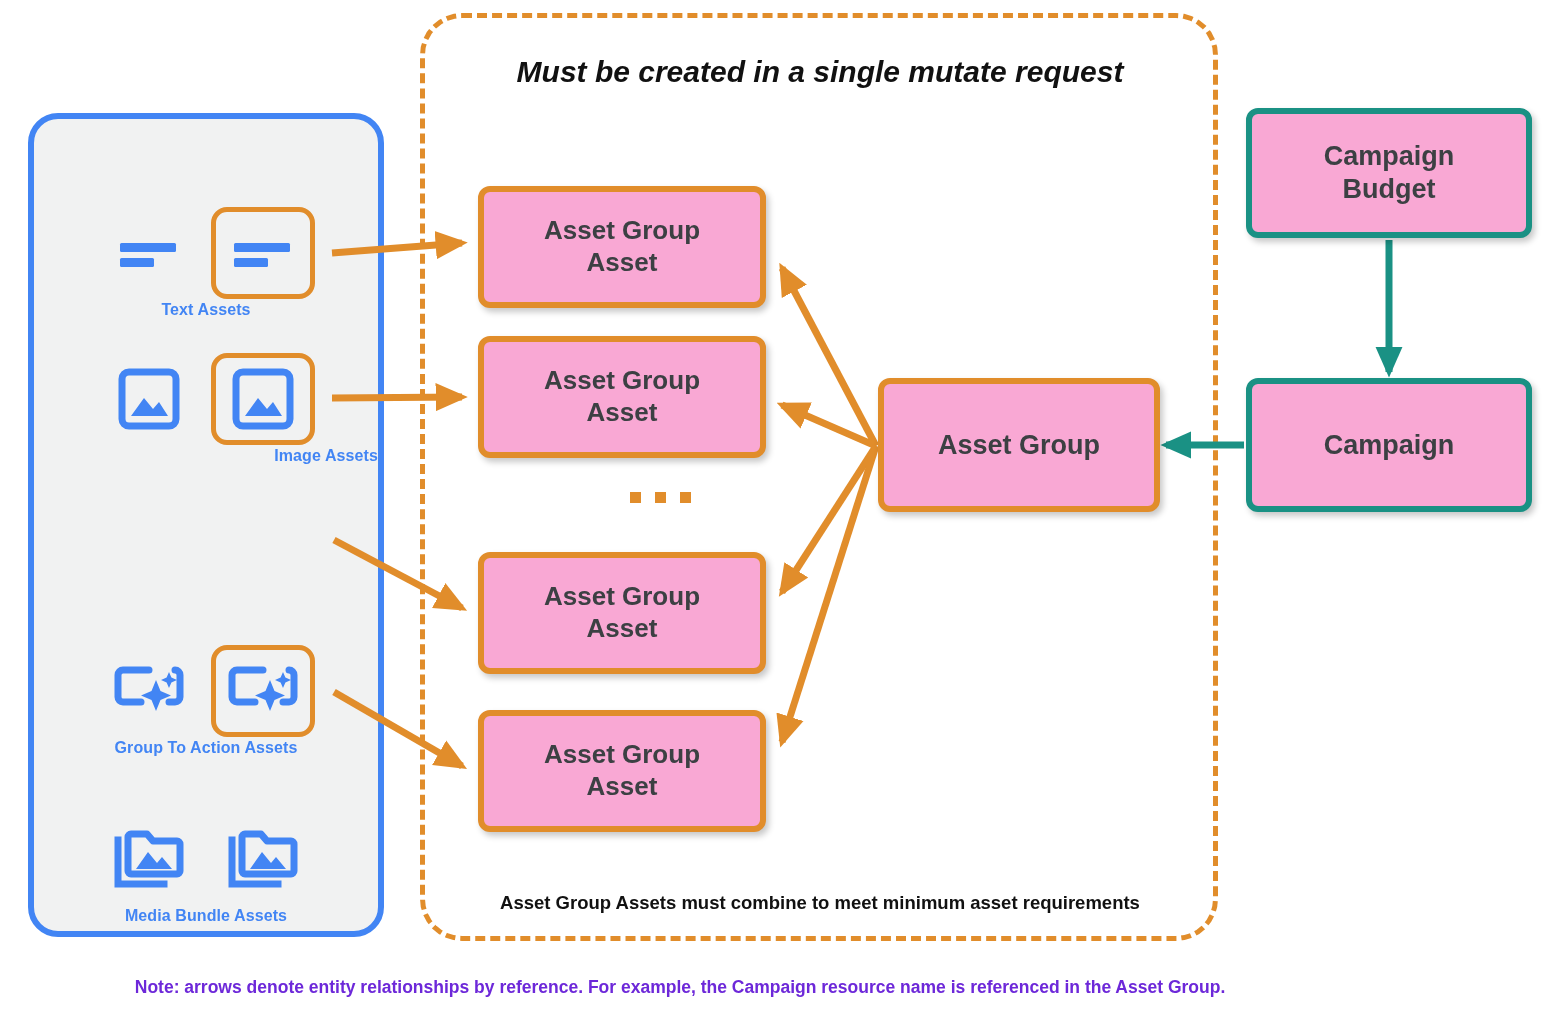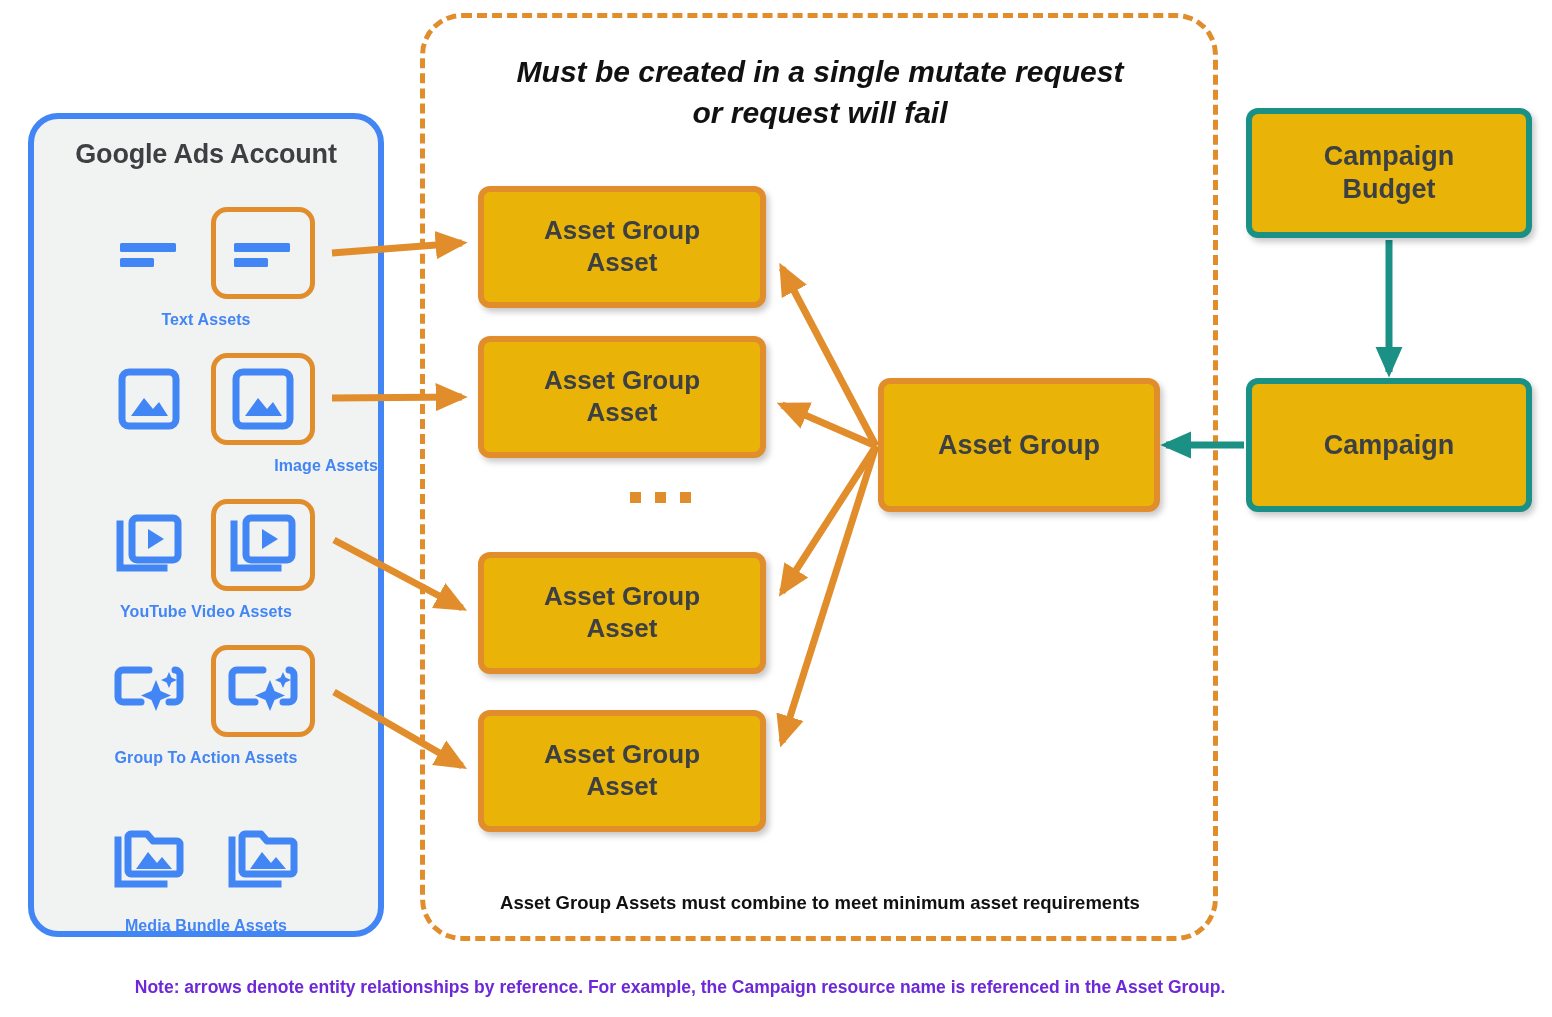--- a/index.html
+++ b/index.html
@@ -77,21 +77,21 @@
     display: flex;
     align-items: center;
     justify-content: center;
     box-sizing: border-box;
   }
   .icon-slot.highlight {
     border: 5px solid #E18D2B;
     border-radius: 16px;
   }
   .asset-caption {
-    margin-top: 10px;
+    margin-top: 0;
     font-size: 16px;
     font-weight: bold;
     color: #4285F4;
     letter-spacing: 0.1px;
   }
 
   
   .mutate-box {
     position: absolute;
     left: 420px;
@@ -131,21 +131,21 @@
     margin-top: 16px;
   }
 
   
   .node {
     position: absolute;
     display: flex;
     align-items: center;
     justify-content: center;
     text-align: center;
-    background: #eab308;
+    background: #f9a8d4;
     box-sizing: border-box;
     border-radius: 12px;
     box-shadow: 3px 4px 6px rgba(0,0,0,0.22);
     z-index: 5;
     font-weight: bold;
     color: #3c4043;
     line-height: 1.22;
   }
   .node.orange { border: 6px solid #E18D2B; }
   .node.teal   { border: 6px solid #1A9184; }
@@ -215,29 +215,27 @@
 </style>
 </head>
 <body>
 
 <div id="stage">
 
   <div class="mutate-box"></div>
 
   <div class="mutate-heading">
     <span>Must be created in a single mutate request</span>
-    <span>or request will fail</span>
   </div>
 
   <div class="mutate-footnote">Asset Group Assets must combine to meet minimum asset requirements</div>
 
   <div class="library-panel">
 
     <div class="library-title">
-      <span>Google Ads Account</span>
     </div>
 
     <div class="asset-row" style="top:86px;">
       <div class="icon-pair">
         <div class="icon-slot">
           <svg width="62" height="40" viewBox="0 0 62 40" aria-hidden="true">
             <rect x="2" y="10" width="56" height="9" rx="1.5" fill="#4285F4"></rect>
             <rect x="2" y="25" width="34" height="9" rx="1.5" fill="#4285F4"></rect>
           </svg>
         </div>
@@ -262,39 +260,20 @@
         <div class="icon-slot highlight">
           <svg width="62" height="62" viewBox="0 0 62 62" aria-hidden="true">
             <rect x="4" y="4" width="54" height="54" rx="7" fill="none" stroke="#4285F4" stroke-width="7"></rect>
             <path d="M13 48 L26 30 L35 41 L41 34 L50 48 Z" fill="#4285F4"></path>
           </svg>
         </div>
       </div>
       <div class="asset-caption">Image Assets</div>
     </div>
 
-    <div class="asset-row" style="top:378px;">
-      <div class="icon-pair">
-        <div class="icon-slot">
-          <svg width="66" height="62" viewBox="0 0 66 62" aria-hidden="true">
-            <path d="M4 10 L4 54 L48 54" fill="none" stroke="#4285F4" stroke-width="7" stroke-linecap="square"></path>
-            <rect x="16" y="4" width="46" height="42" rx="5" fill="none" stroke="#4285F4" stroke-width="7"></rect>
-            <path d="M32 15 L48 25 L32 35 Z" fill="#4285F4"></path>
-          </svg>
-        </div>
-        <div class="icon-slot highlight">
-          <svg width="66" height="62" viewBox="0 0 66 62" aria-hidden="true">
-            <path d="M4 10 L4 54 L48 54" fill="none" stroke="#4285F4" stroke-width="7" stroke-linecap="square"></path>
-            <rect x="16" y="4" width="46" height="42" rx="5" fill="none" stroke="#4285F4" stroke-width="7"></rect>
-            <path d="M32 15 L48 25 L32 35 Z" fill="#4285F4"></path>
-          </svg>
-        </div>
-      </div>
-      <div class="asset-caption">YouTube Video  Assets</div>
-    </div>
 
     <div class="asset-row" style="top:524px;">
       <div class="icon-pair">
         <div class="icon-slot">
           <svg width="72" height="54" viewBox="0 0 72 54" aria-hidden="true">
             <path d="M36 6 L10 6 A5 5 0 0 0 5 11 L5 33 A5 5 0 0 0 10 38 L28 38" fill="none" stroke="#4285F4" stroke-width="7" stroke-linecap="round"></path>
             <path d="M62 6 A5 5 0 0 1 67 11 L67 33 A5 5 0 0 1 62 38 L56 38" fill="none" stroke="#4285F4" stroke-width="7" stroke-linecap="round"></path>
             <path d="M43 16 L47.5 27 L58 31.5 L47.5 36 L43 47 L38.5 36 L28 31.5 L38.5 27 Z" fill="#4285F4"></path>
             <path d="M56 8 L58.4 13.6 L64 16 L58.4 18.4 L56 24 L53.6 18.4 L48 16 L53.6 13.6 Z" fill="#4285F4"></path>
           </svg>

